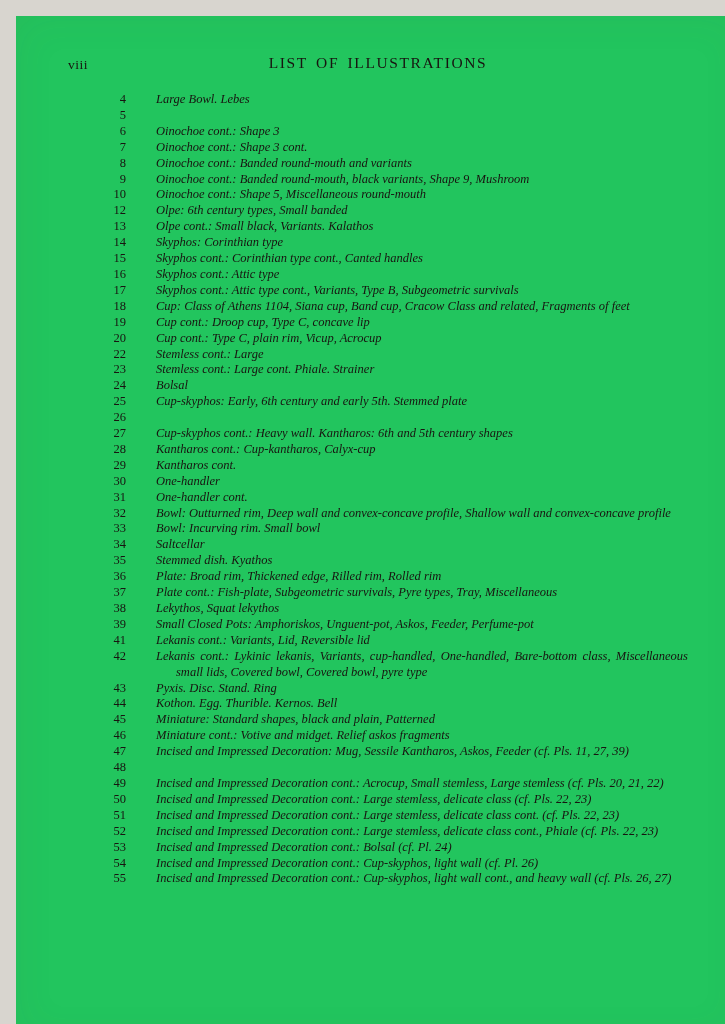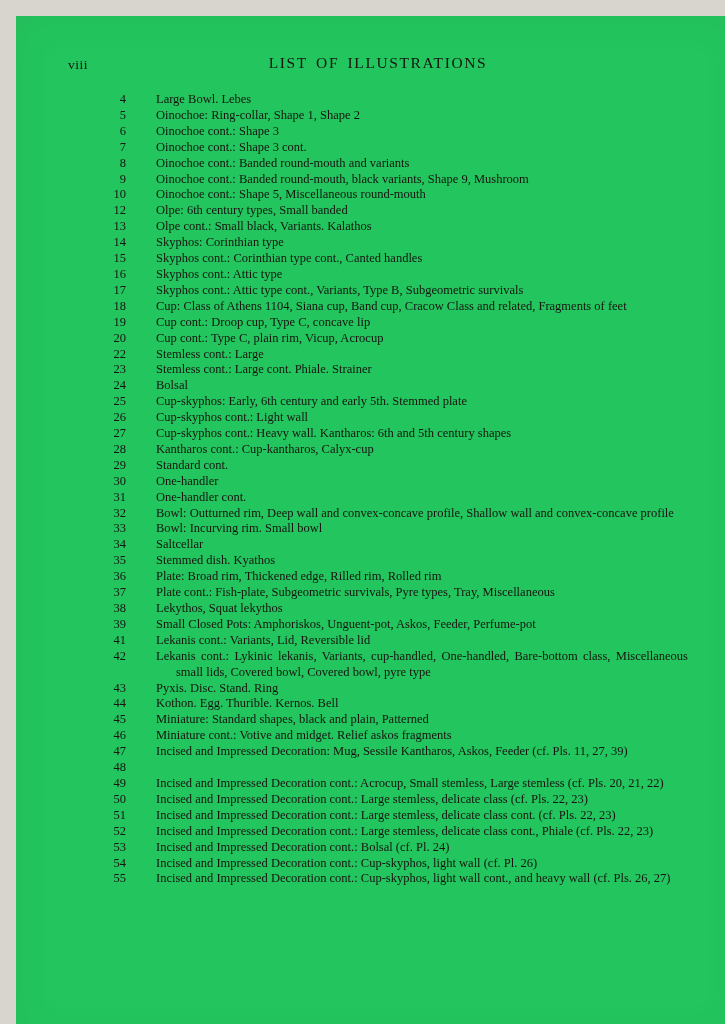--- a/index.html
+++ b/index.html
@@ -59,20 +59,21 @@
     line-height: 15.9px;
   }
   .text {
     flex: 1;
     margin-left: 30px;
     font-size: 12.5px;
     line-height: 15.9px;
     text-align: justify;
     padding-left: 20px;
     text-indent: -20px;
+    font-style: italic;
   }
   .scan-bar {
     position: absolute;
     left: 26px;
     right: 22px;
     bottom: 3px;
     height: 5px;
     background: linear-gradient(to right, rgba(10,10,10,0.55), #0c0c0c 12%, #0c0c0c 90%, rgba(10,10,10,0.5));
     border-radius: 2px;
   }
@@ -87,21 +88,20 @@
   </header>
 
   <main class="entries" id="entries">
   <div class="entry">
     <span class="num">4</span>
     <span class="text">Large Bowl. Lebes</span>
   </div>
 
   <div class="entry">
     <span class="num">5</span>
-    <span class="text">Oinochoe: Ring-collar, Shape 1, Shape 2</span>
   </div>
 
   <div class="entry">
     <span class="num">6</span>
     <span class="text">Oinochoe cont.: Shape 3</span>
   </div>
 
   <div class="entry">
     <span class="num">7</span>
     <span class="text">Oinochoe cont.: Shape 3 cont.</span>
@@ -184,36 +184,35 @@
     <span class="text">Bolsal</span>
   </div>
 
   <div class="entry">
     <span class="num">25</span>
     <span class="text">Cup-skyphos: Early, 6th century and early 5th. Stemmed plate</span>
   </div>
 
   <div class="entry">
     <span class="num">26</span>
-    <span class="text">Cup-skyphos cont.: Light wall</span>
   </div>
 
   <div class="entry">
     <span class="num">27</span>
     <span class="text">Cup-skyphos cont.: Heavy wall. Kantharos: 6th and 5th century shapes</span>
   </div>
 
   <div class="entry">
     <span class="num">28</span>
     <span class="text">Kantharos cont.: Cup-kantharos, Calyx-cup</span>
   </div>
 
   <div class="entry">
     <span class="num">29</span>
-    <span class="text">Standard cont.</span>
+    <span class="text">Kantharos cont.</span>
   </div>
 
   <div class="entry">
     <span class="num">30</span>
     <span class="text">One-handler</span>
   </div>
 
   <div class="entry">
     <span class="num">31</span>
     <span class="text">One-handler cont.</span>

